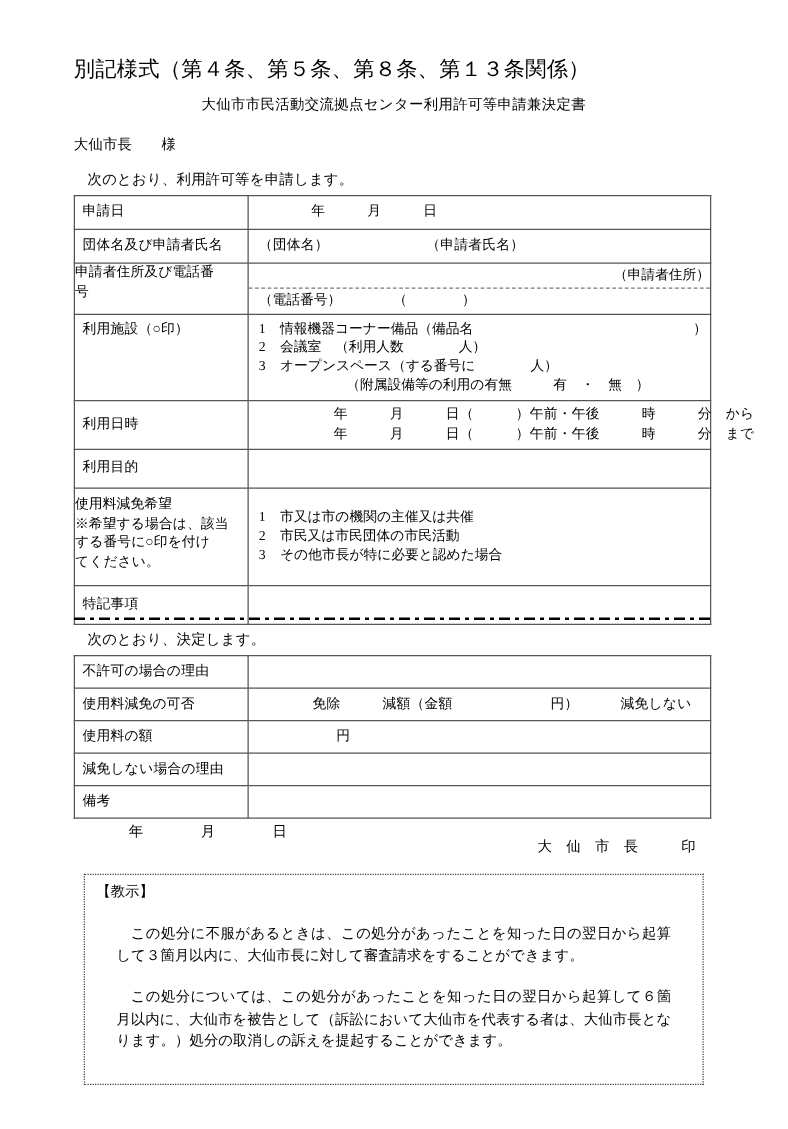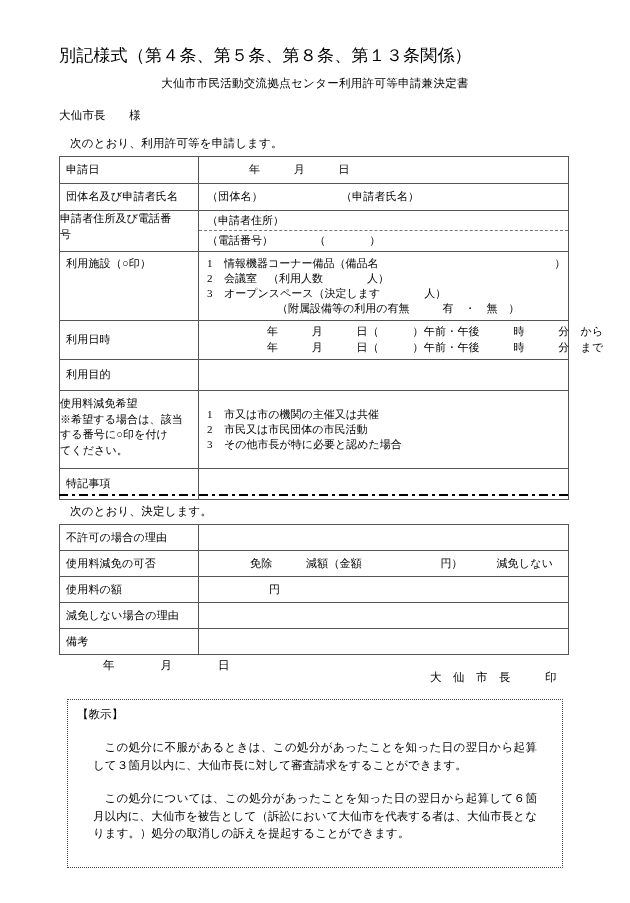--- a/index.html
+++ b/index.html
@@ -116,20 +116,21 @@
     white-space: nowrap;
     line-height: 1.37;
     padding-left: 70px;
   }
 
   
   .addr-line {
     padding: 2px 0 1px 8px;
     border-bottom: 1px dashed #777;
     white-space: nowrap;
+    text-align: right;
   }
   .phone-line {
     padding: 2px 0 2px 8px;
     white-space: nowrap;
   }
 
   
   .dt-line { white-space: nowrap; padding-left: 52px; }
 
   
@@ -256,21 +257,21 @@
         <td class="lbl top" style="height:62px; padding-top:4px">利用施設（○印）</td>
         <td class="top" style="padding:4px 0 2px 8px">
           <ul class="opt-list">
             <li>
               <span class="opt-num">1</span><span>情報機器コーナー備品（備品名</span><span class="sp" style="width:176px"></span><span>）</span>
             </li>
             <li>
               <span class="opt-num">2</span><span>会議室　（利用人数　　　　人）</span>
             </li>
             <li>
-              <span class="opt-num">3</span><span>オープンスペース（決定します　　　　人）</span>
+              <span class="opt-num">3</span><span>オープンスペース（する番号に　　　　人）</span>
             </li>
           </ul>
           <div class="sub-note">（附属設備等の利用の有無　　　有　・　無　）</div>
         </td>
       </tr>
 
       <tr>
         <td class="lbl" style="height:34px">利用日時</td>
         <td class="val" style="padding:3px 0 3px 16px">
           <div class="dt-line">年　　　月　　　日（　　　）午前・午後　　　時　　　分　から</div>

